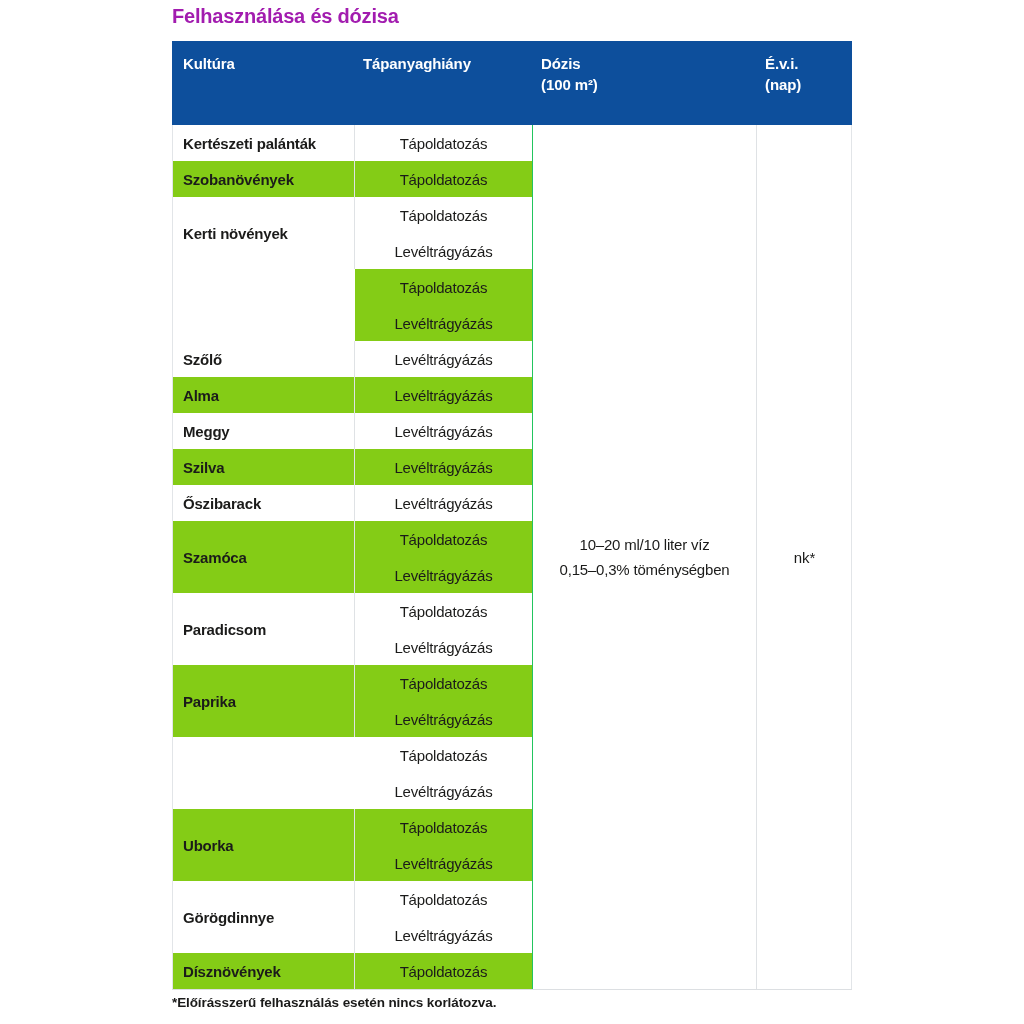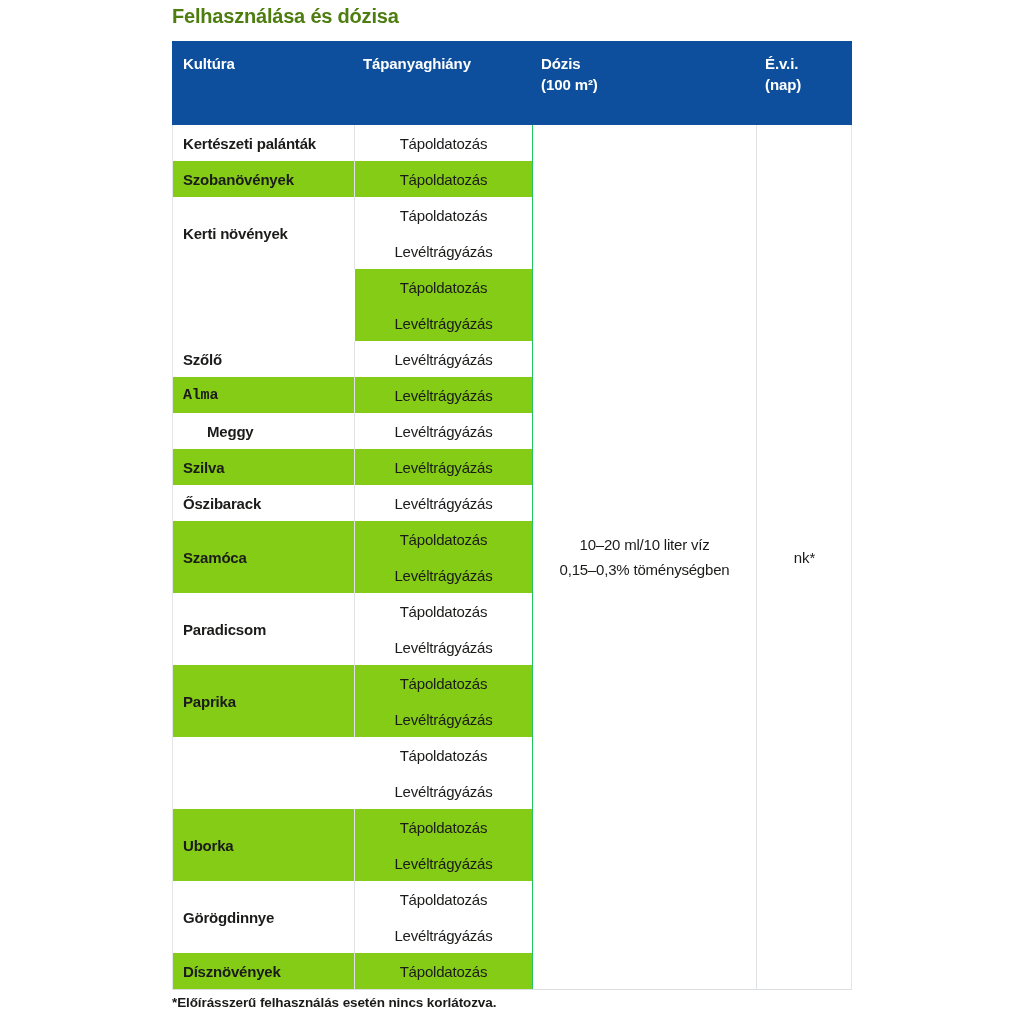--- a/index.html
+++ b/index.html
@@ -2,21 +2,21 @@
 <html><head>
 <meta charset="utf-8">
 <style>
   html,body{margin:0;padding:0;background:#ffffff;}
   .canvas{
     position:relative;width:1024px;height:1024px;background:#ffffff;
     font-family:"Liberation Sans",sans-serif;color:#1b1b1a;overflow:hidden;
   }
   .title{
     position:absolute;left:172px;top:5px;margin:0;
-    font-size:20px;font-weight:700;color:#4d7c0f;letter-spacing:-0.2px;
+    font-size:20px;font-weight:700;color:#a21caf;letter-spacing:-0.2px;
   }
   .table{
     position:absolute;left:172px;top:41px;
     display:grid;grid-template-columns:183px 178px 224px 95px;
     border-bottom:1px solid #dcdfe2;
   }
   .edge{position:absolute;top:84px;bottom:0;width:1px;background:#e2e5e8;}
   .edge.left{left:0;}
   .edge.right{left:679px;}
   .hcell{
@@ -94,27 +94,27 @@
       <div class="c2 alt" style="grid-area: 5 / 2;">
         <div class="m">Tápoldatozás</div>
         <div class="m">Levéltrágyázás</div>
       </div>
       <div class="c1" style="grid-area: 6 / 1;">
         <span>Szőlő</span>
       </div>
       <div class="c2" style="grid-area: 6 / 2;">
         <div class="m">Levéltrágyázás</div>
       </div>
-      <div class="c1 alt" style="grid-area: 7 / 1; font-family: Liberation Mono, monospace;">
+      <div class="c1 alt" style="grid-area: 7 / 1;">
         <span>Alma</span>
       </div>
       <div class="c2 alt" style="grid-area: 7 / 2;">
         <div class="m">Levéltrágyázás</div>
       </div>
-      <div class="c1" style="grid-area: 8 / 1; margin-left: 24px;">
+      <div class="c1" style="grid-area: 8 / 1;">
         <span>Meggy</span>
       </div>
       <div class="c2" style="grid-area: 8 / 2;">
         <div class="m">Levéltrágyázás</div>
       </div>
       <div class="c1 alt" style="grid-area: 9 / 1;">
         <span>Szilva</span>
       </div>
       <div class="c2 alt" style="grid-area: 9 / 2;">
         <div class="m">Levéltrágyázás</div>

